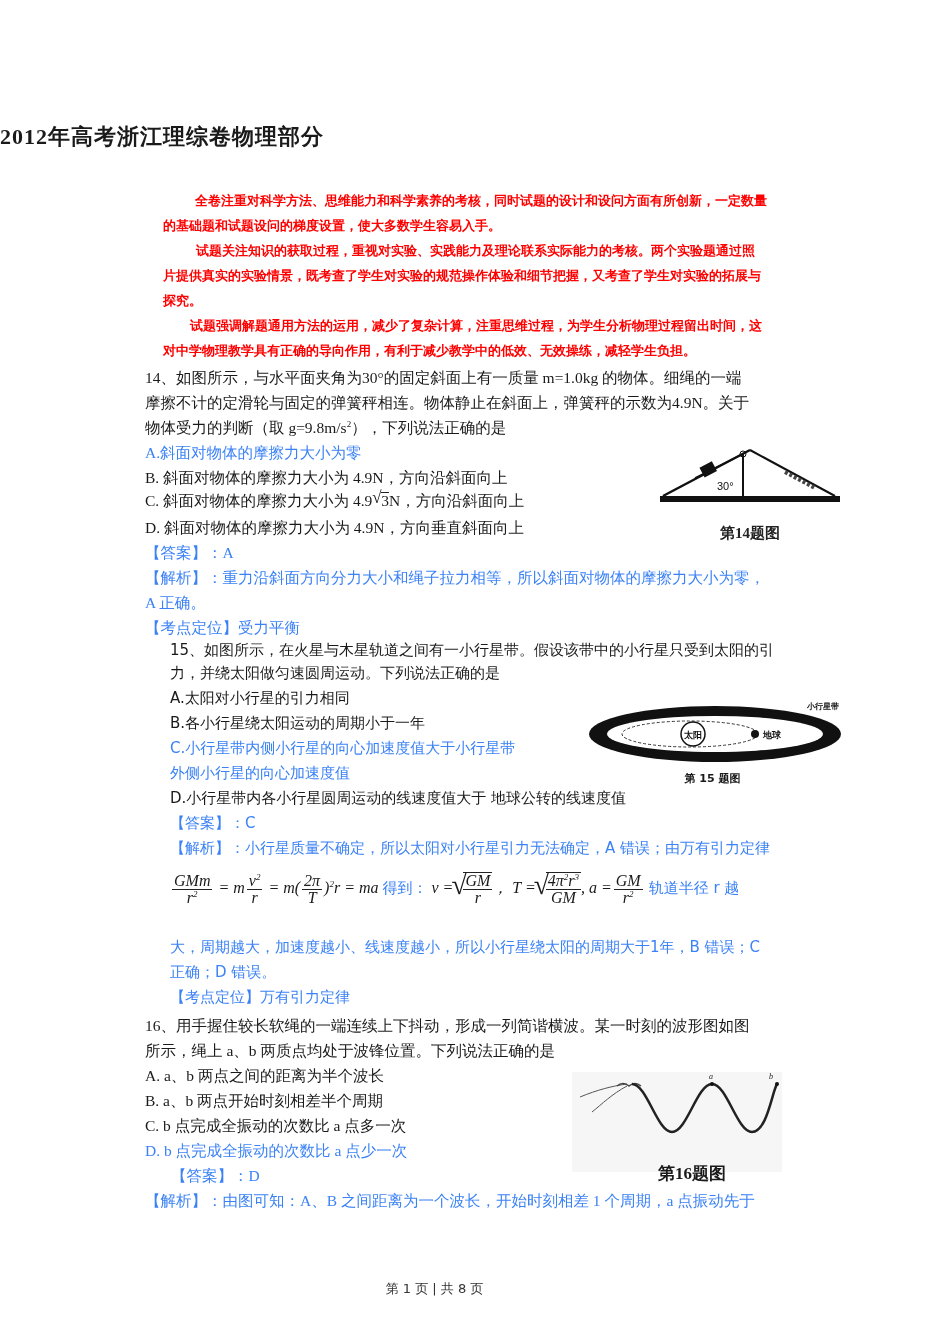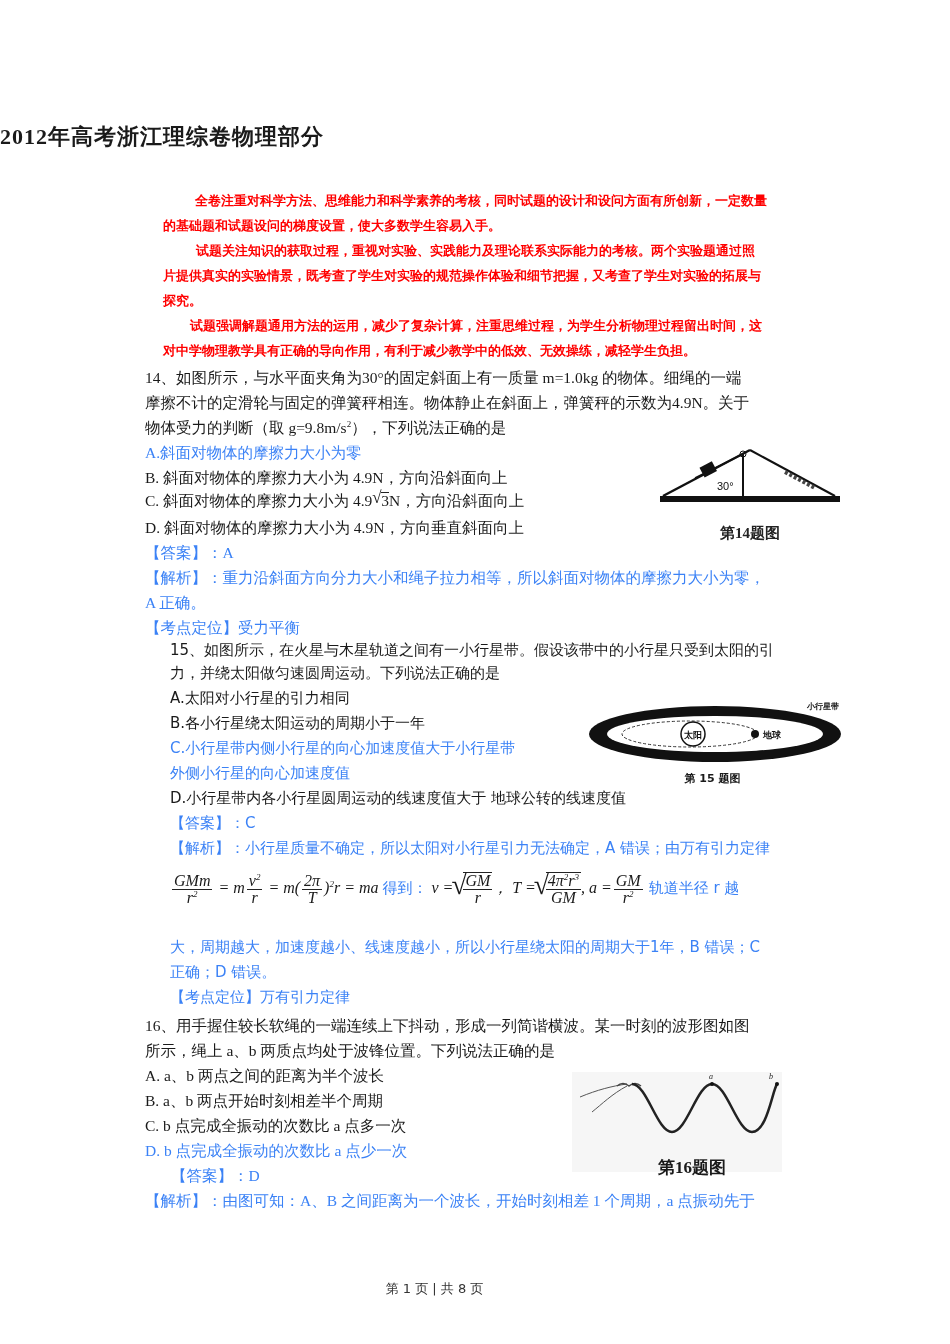--- a/index.html
+++ b/index.html
@@ -118,17 +118,17 @@
     <svg width="210" height="70" viewBox="0 0 210 70">
       <path d="M8,25 C25,18 40,14 55,12" stroke="#555" stroke-width="1" fill="none"></path>
       <path d="M20,40 C30,32 40,22 55,14" stroke="#555" stroke-width="1" fill="none"></path>
       <path d="M45,14 q6,-5 12,0 q6,-5 12,0" stroke="#444" stroke-width="1.5" fill="none"></path>
       <path d="M60,12 C75,12 85,60 100,60 C115,60 125,12 140,12 C155,12 165,60 180,60 C195,60 200,20 205,12" stroke="#222" stroke-width="2.5" fill="none"></path>
       <circle cx="140" cy="12" r="2" fill="#111"></circle>
       <circle cx="205" cy="12" r="2" fill="#111"></circle>
       <text x="137" y="7" font-size="8" font-style="italic" fill="#222" font-family="Liberation Serif, serif">a</text>
       <text x="197" y="7" font-size="8" font-style="italic" fill="#222" font-family="Liberation Serif, serif">b</text>
     </svg>
-    <div style="text-align:center;font-size:17px;font-weight:bold;margin-top:10px;padding-left:30px;">第16题图</div>
+    <div style="text-align:center;font-size:17px;font-weight:bold;margin-top:16px;padding-left:30px;">第16题图</div>
   </div>
 </div>
 
 <div class="abs footer">第 1 页 | 共 8 页</div>
 
 </body></html>

